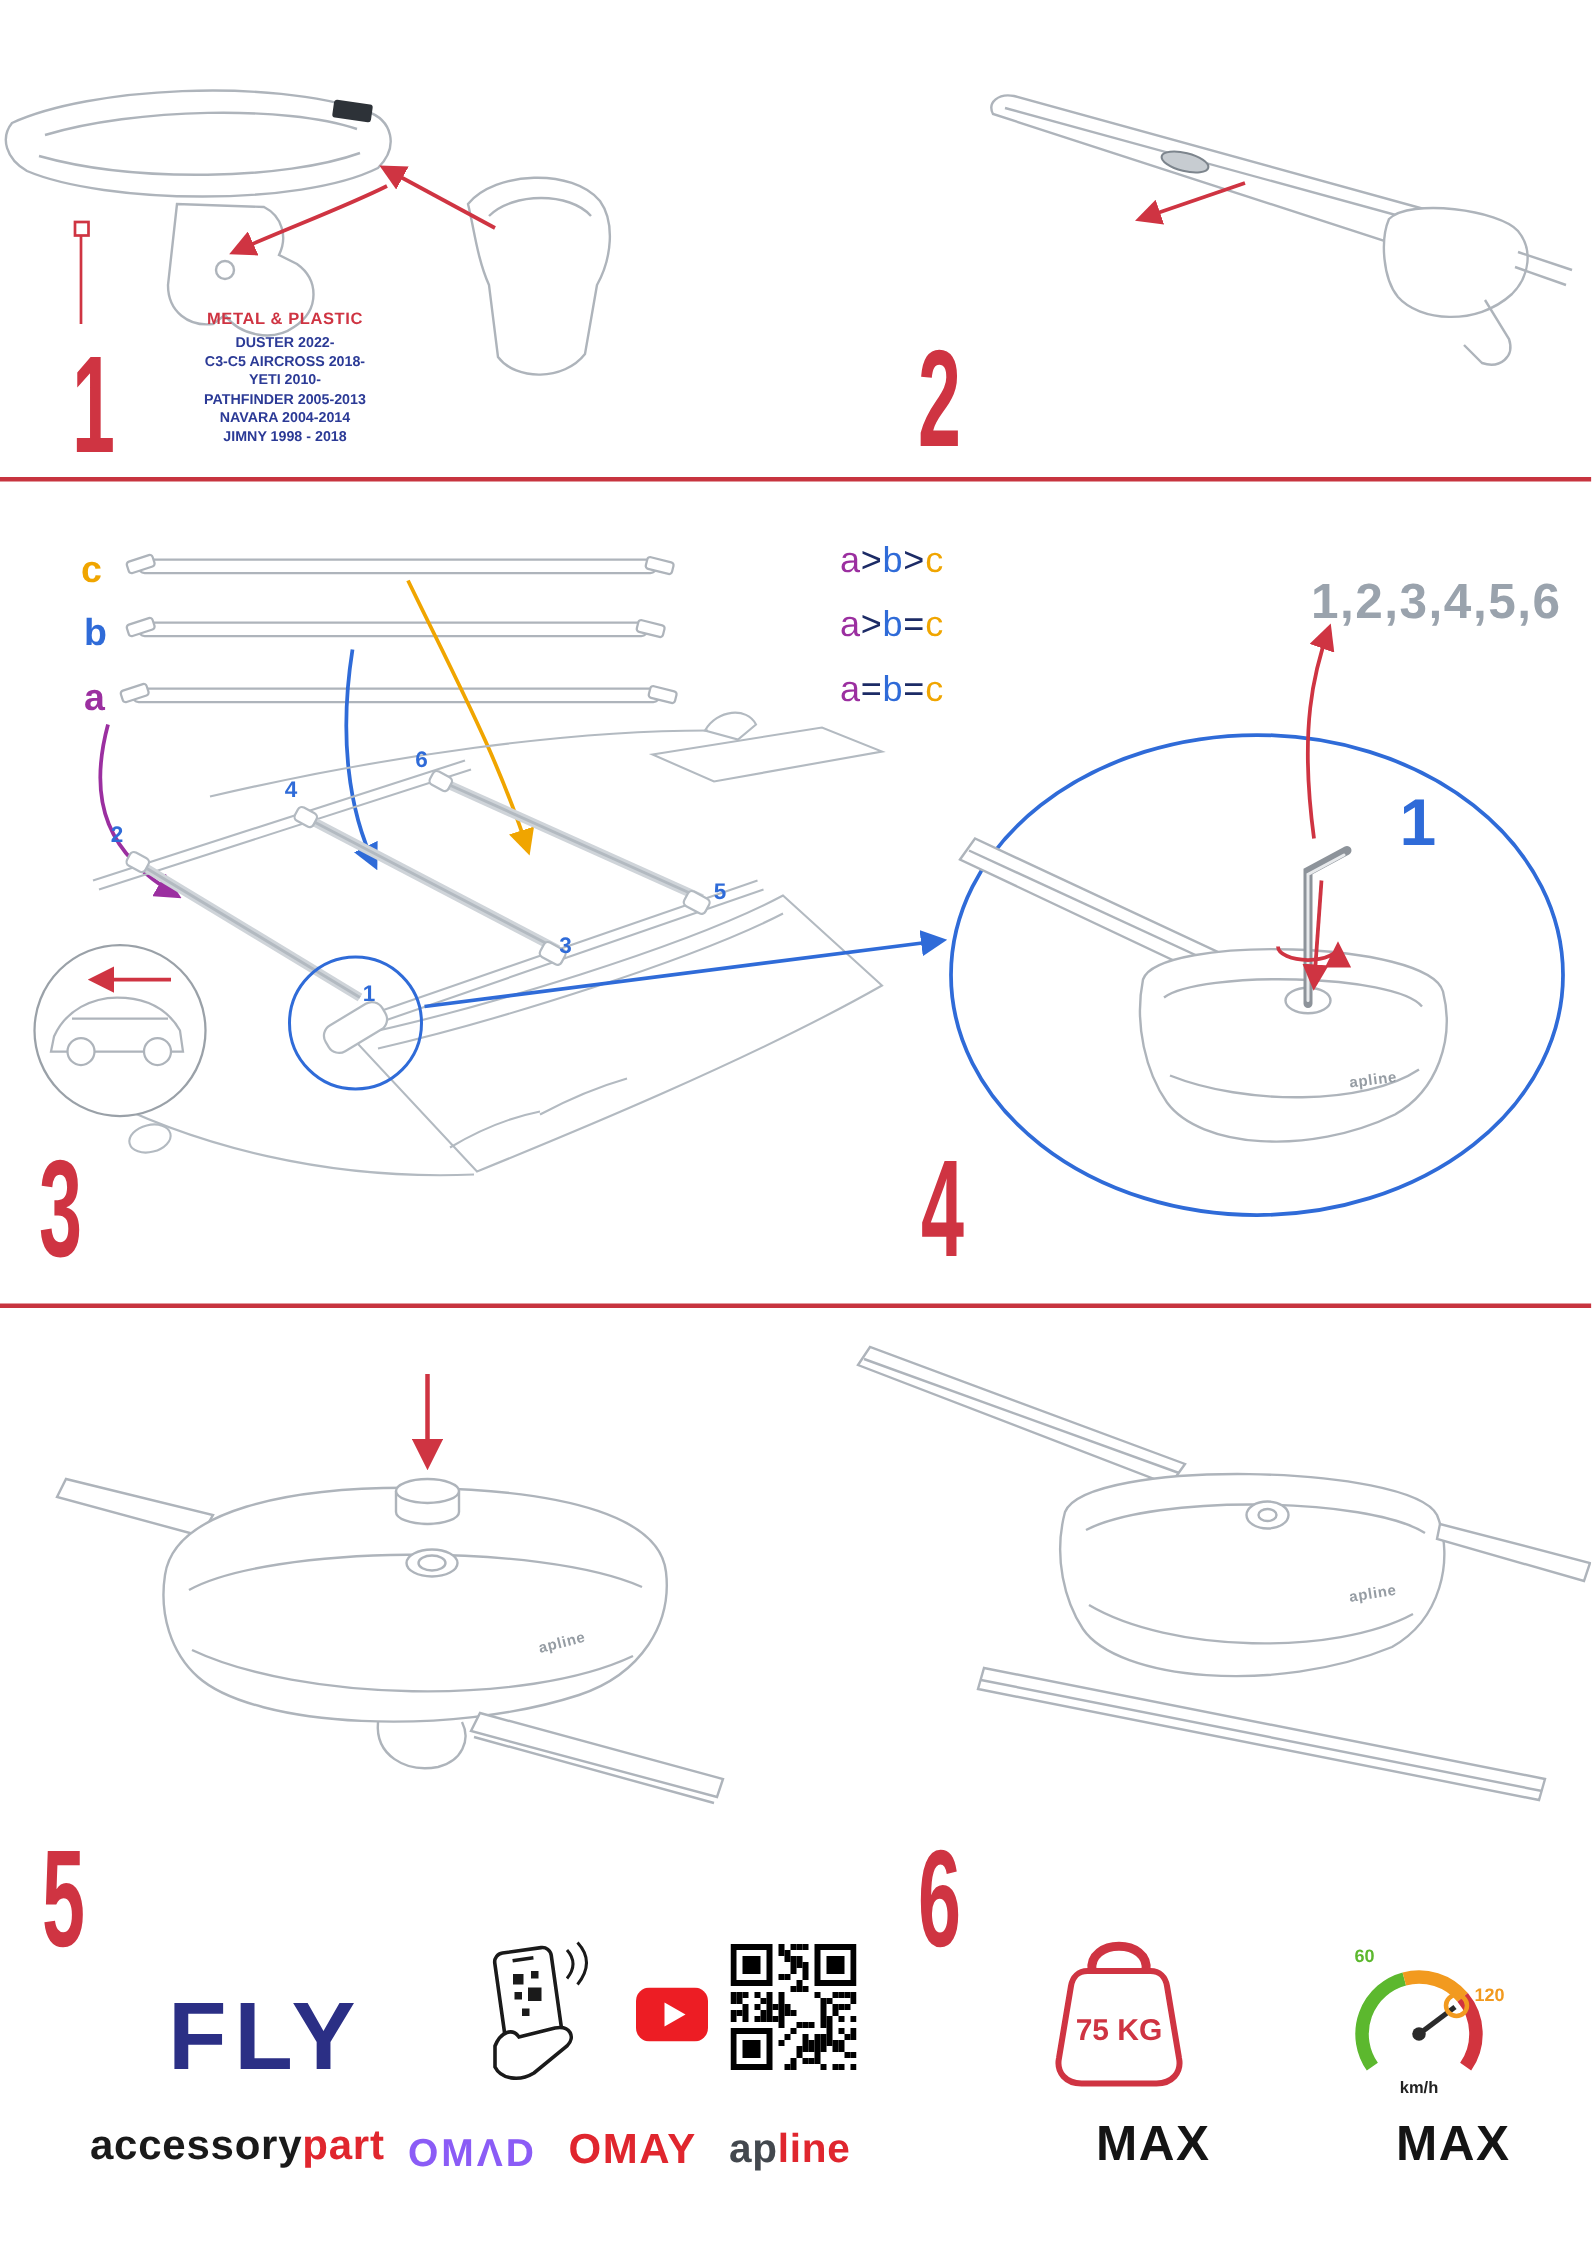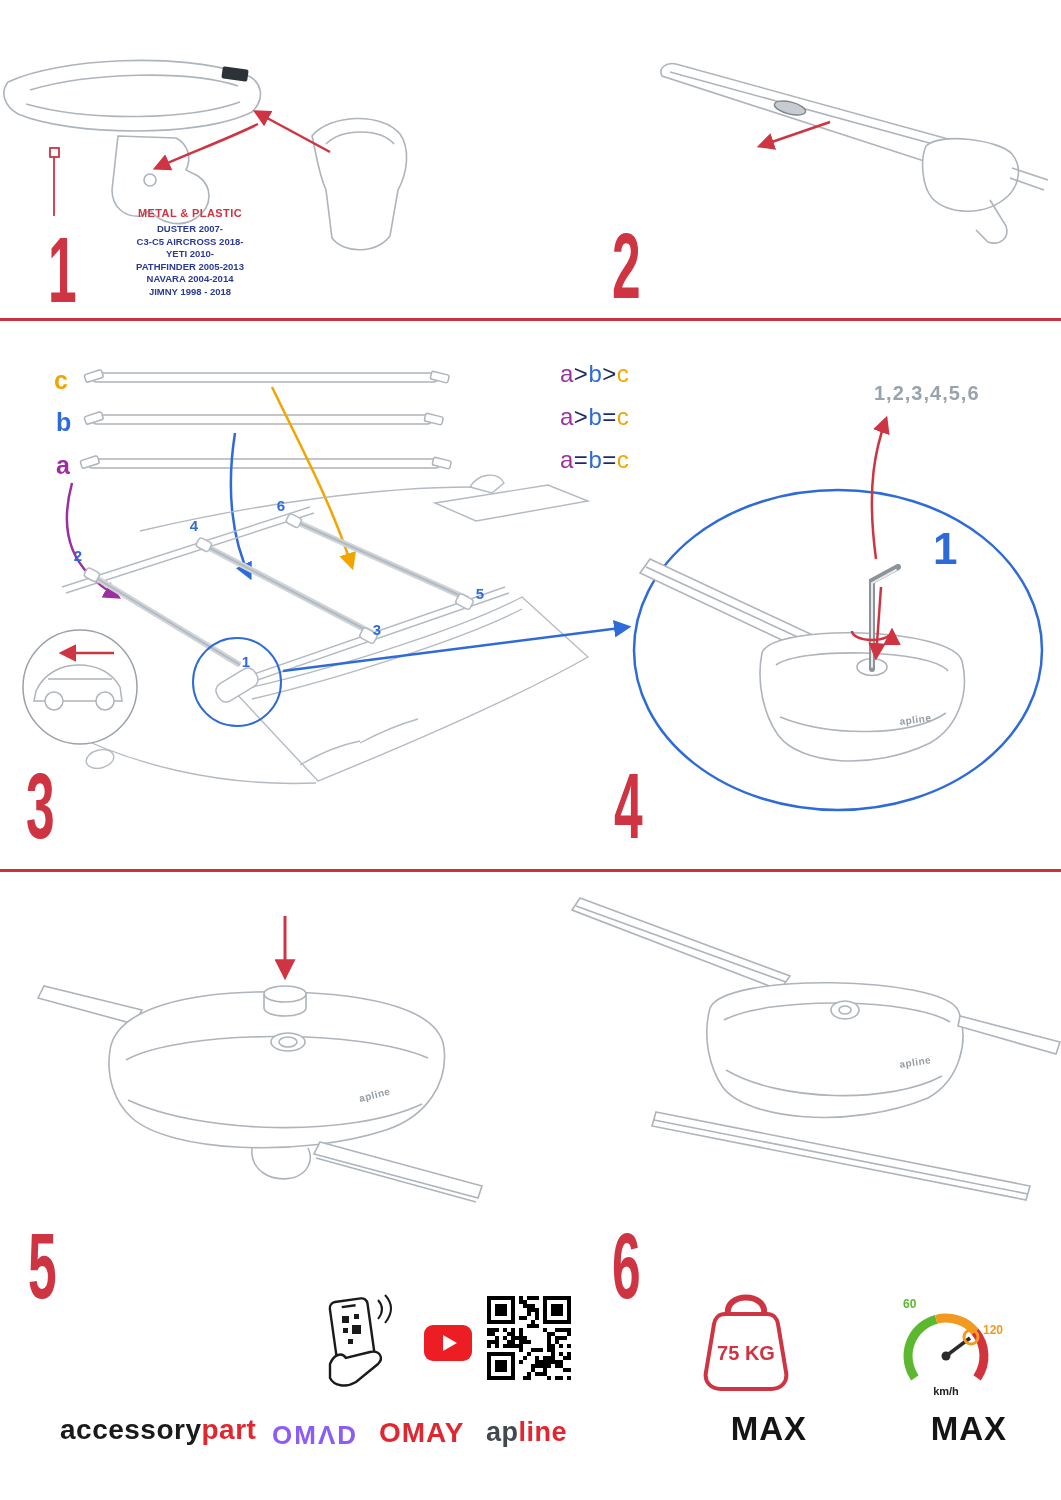--- a/index.html
+++ b/index.html
@@ -10,21 +10,21 @@
   .stepnum{position:absolute;font-weight:700;font-size:92px;line-height:.8;color:#cf3442;
            transform:scaleX(.56);transform-origin:left top;letter-spacing:-3px}
   .mat-label{position:absolute;left:88px;top:207px;width:204px;text-align:center;
              font-size:11px;font-weight:700;color:#cf3442;letter-spacing:.4px}
   .models{position:absolute;left:88px;top:223px;width:204px;text-align:center;
           font-size:9.5px;font-weight:700;color:#2b3a96;line-height:12.5px}
   .barlabel{position:absolute;font-size:25px;font-weight:700}
   .lab-c{color:#f0a500}.lab-b{color:#2f6bd8}.lab-a{color:#9b2fa0}
   .formula{position:absolute;left:560px;font-size:24px;font-weight:400;letter-spacing:.5px}
   .fa{color:#9b2fa0}.fb{color:#2f6bd8}.fc{color:#f0a500}.fop{color:#1c2b66}
-  .sequence{position:absolute;left:874px;top:382px;font-size:20px;font-weight:700;
+  .sequence{position:absolute;left:874px;top:382px;font-size:33px;font-weight:700;
             color:#9aa3ad;letter-spacing:1px}
   .callout1{position:absolute;left:933px;top:524px;font-size:44px;font-weight:700;color:#2f6bd8}
   .brand-fly{position:absolute;left:112px;top:1320px;font-size:64px;font-weight:700;
              color:#2b2f85;letter-spacing:5px}
   .accpart{position:absolute;left:60px;top:1414px;font-size:28px;font-weight:700;letter-spacing:.5px}
   .acc{color:#1a1a1a}.part{color:#e0262e}
   .omad{position:absolute;left:272px;top:1420px;font-size:26px;font-weight:700;
         color:#8b5cf6;letter-spacing:2px}
   .omay{position:absolute;left:379px;top:1417px;font-size:28px;font-weight:800;color:#e0262e;letter-spacing:1px}
   .apline{position:absolute;left:486px;top:1417px;font-size:27px;font-weight:600;letter-spacing:.5px}
@@ -63,21 +63,21 @@
     </g>
     <g stroke="#cf3442" stroke-width="2.5" fill="none">
       <path d="M330,112 L256,72" marker-end="url(#s1-ar)"></path>
       <path d="M258,84 C230,98 192,112 156,128" marker-end="url(#s1-ar)"></path>
       <rect x="50" y="108" width="9" height="9" stroke-width="1.8"></rect>
       <path d="M54,117 L54,176" stroke-width="1.8"></path>
     </g>
   </svg>
   <div class="mat-label">METAL &amp; PLASTIC</div>
   <div class="models">
-    <div>DUSTER 2007-</div>
+    <div>DUSTER 2022-</div>
     <div>C3-C5 AIRCROSS 2018-</div>
     <div>YETI 2010-</div>
     <div>PATHFINDER 2005-2013</div>
     <div>NAVARA 2004-2014</div>
     <div>JIMNY 1998 - 2018</div>
   </div>
   <div class="stepnum" style="left:48px;top:234px">1</div>
 
   <svg style="left:640px;top:50px" width="421" height="230" viewBox="0 0 421 230">
     <defs>
@@ -289,20 +289,21 @@
       <ellipse cx="285" cy="130" rx="14" ry="9"></ellipse>
       <ellipse cx="285" cy="130" rx="6" ry="4"></ellipse>
       <path d="M398,146 L400,136 L500,162 L496,174 Z"></path>
       <path d="M96,232 L470,306 L466,320 L92,246 Z"></path>
       <path d="M94,240 L468,314" fill="none"></path>
     </g>
     <text class="footlogo" x="340" y="188" transform="rotate(-9 340 188)">apline</text>
   </svg>
   <div class="stepnum" style="left:612px;top:1230px">6</div>
 
+  <div class="brand-fly">FLY</div>
   <div class="accpart">
     <span class="acc">accessory</span><span class="part">part</span>
   </div>
   <div class="omad">OMΛD</div>
   <div class="omay">OMAY</div>
   <div class="apline">
     <span class="ap">ap</span><span class="line">line</span>
   </div>
 
   <svg style="left:312px;top:1292px" width="85" height="105" viewBox="0 0 85 105">

